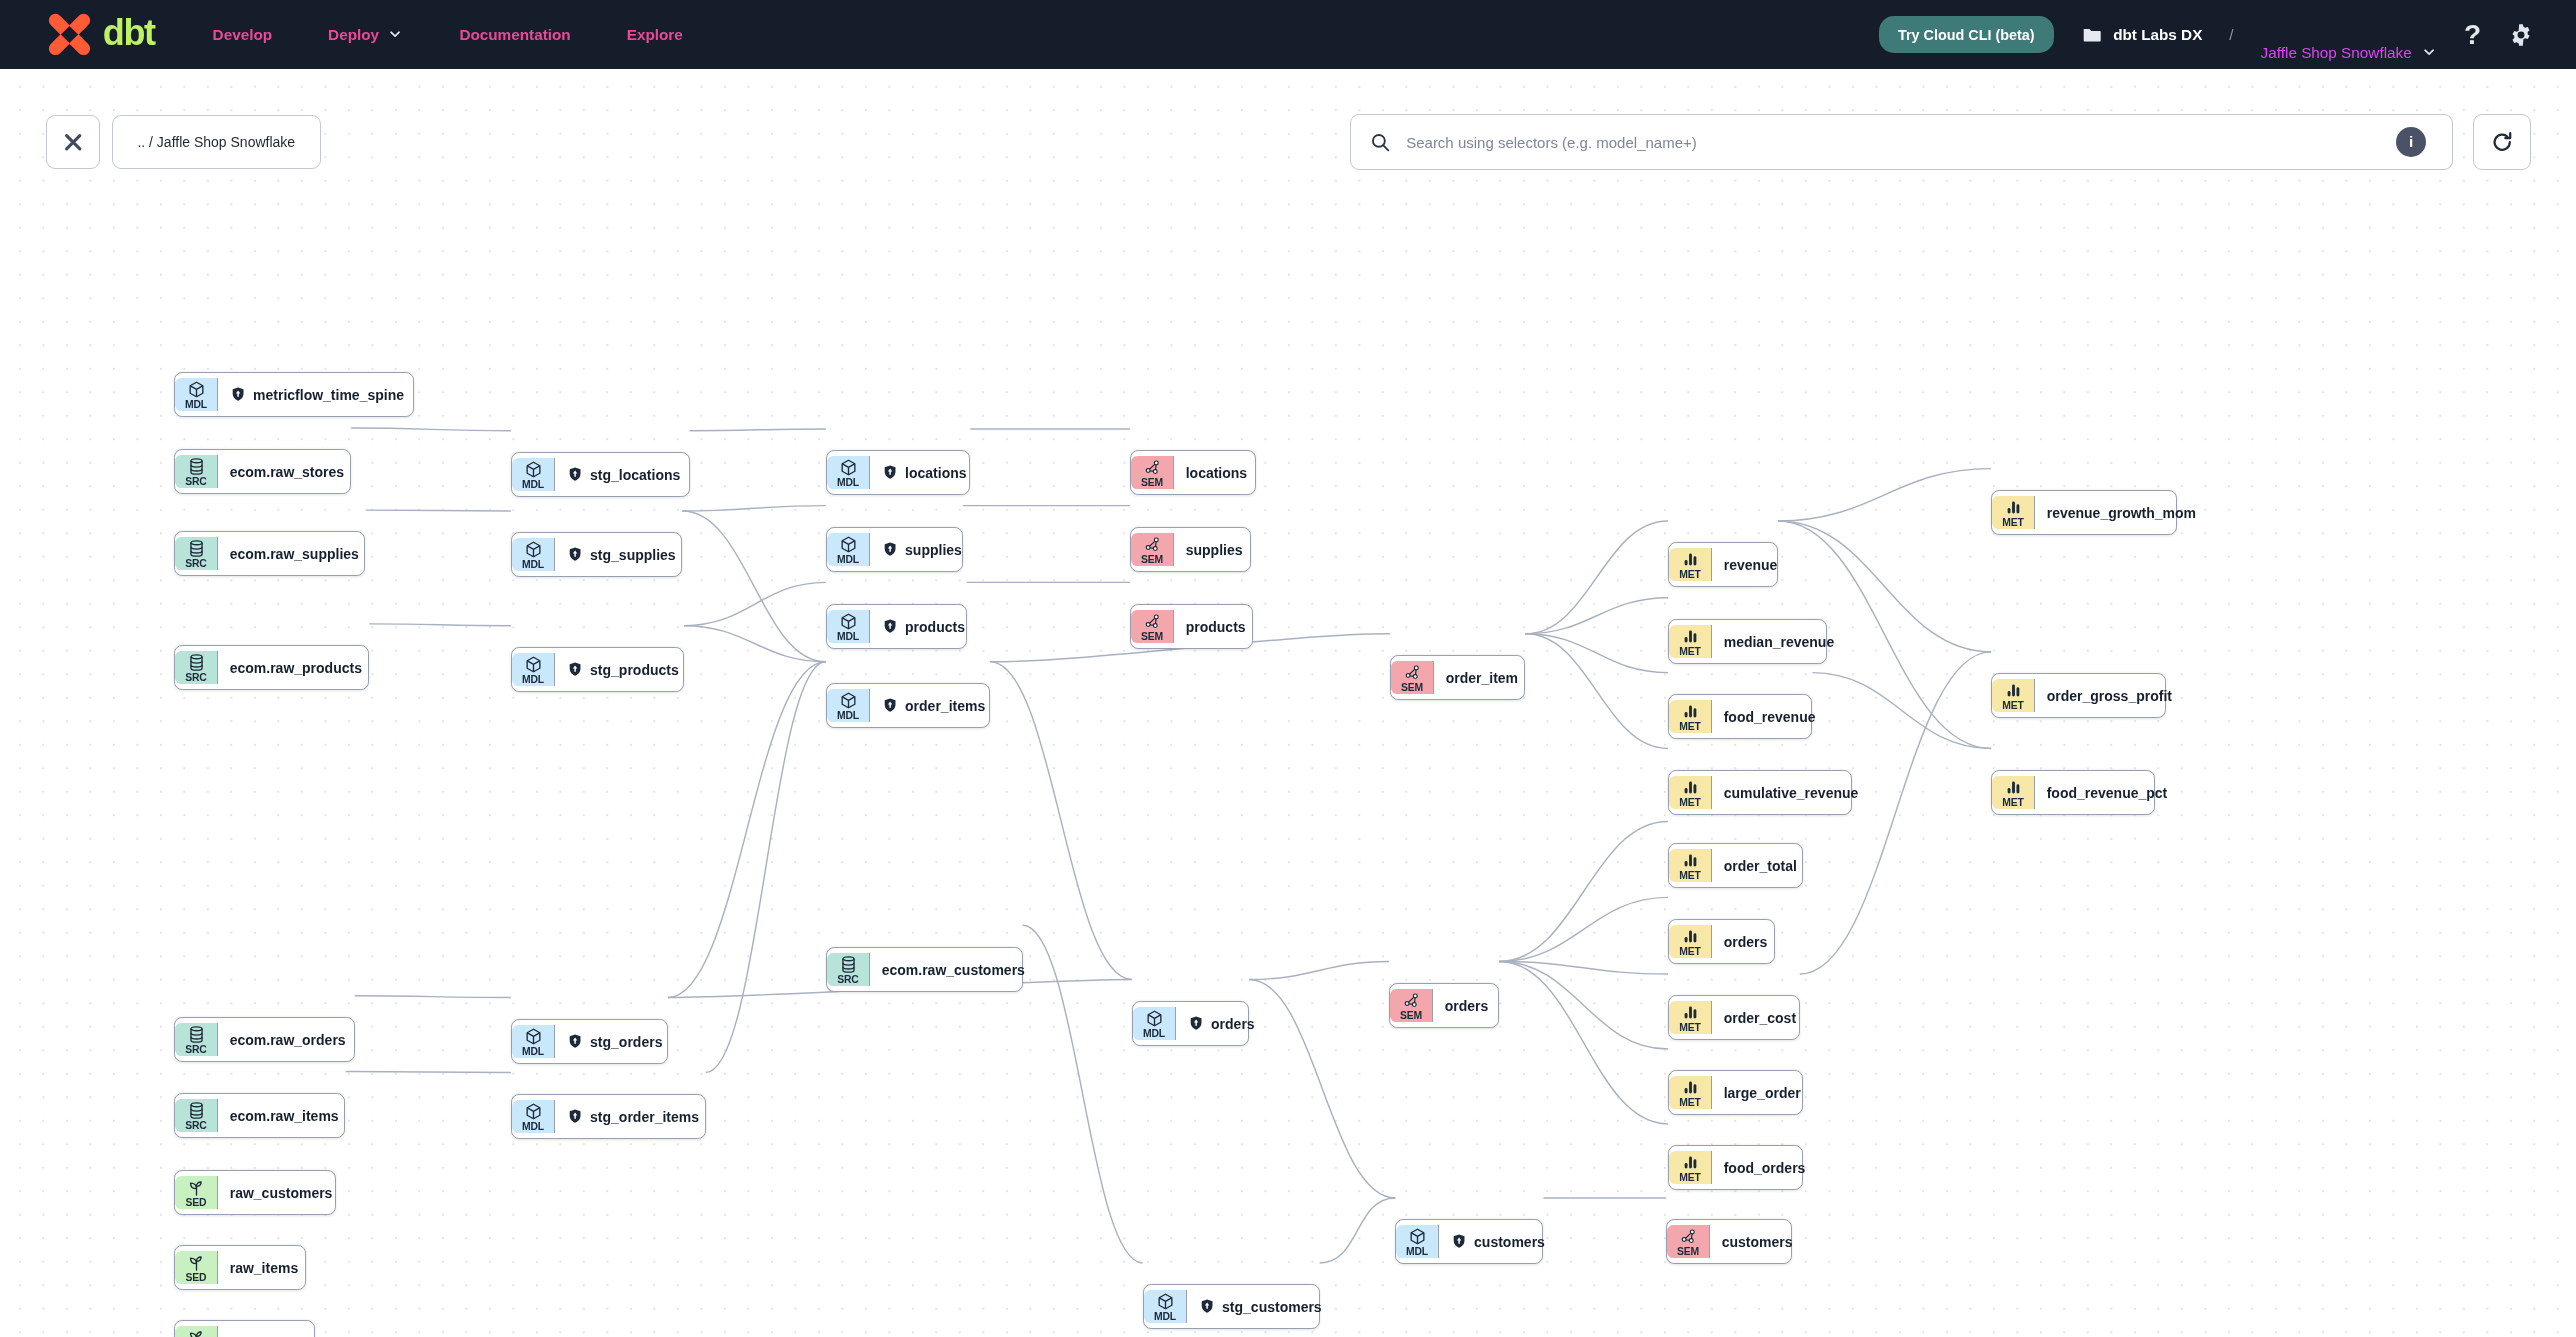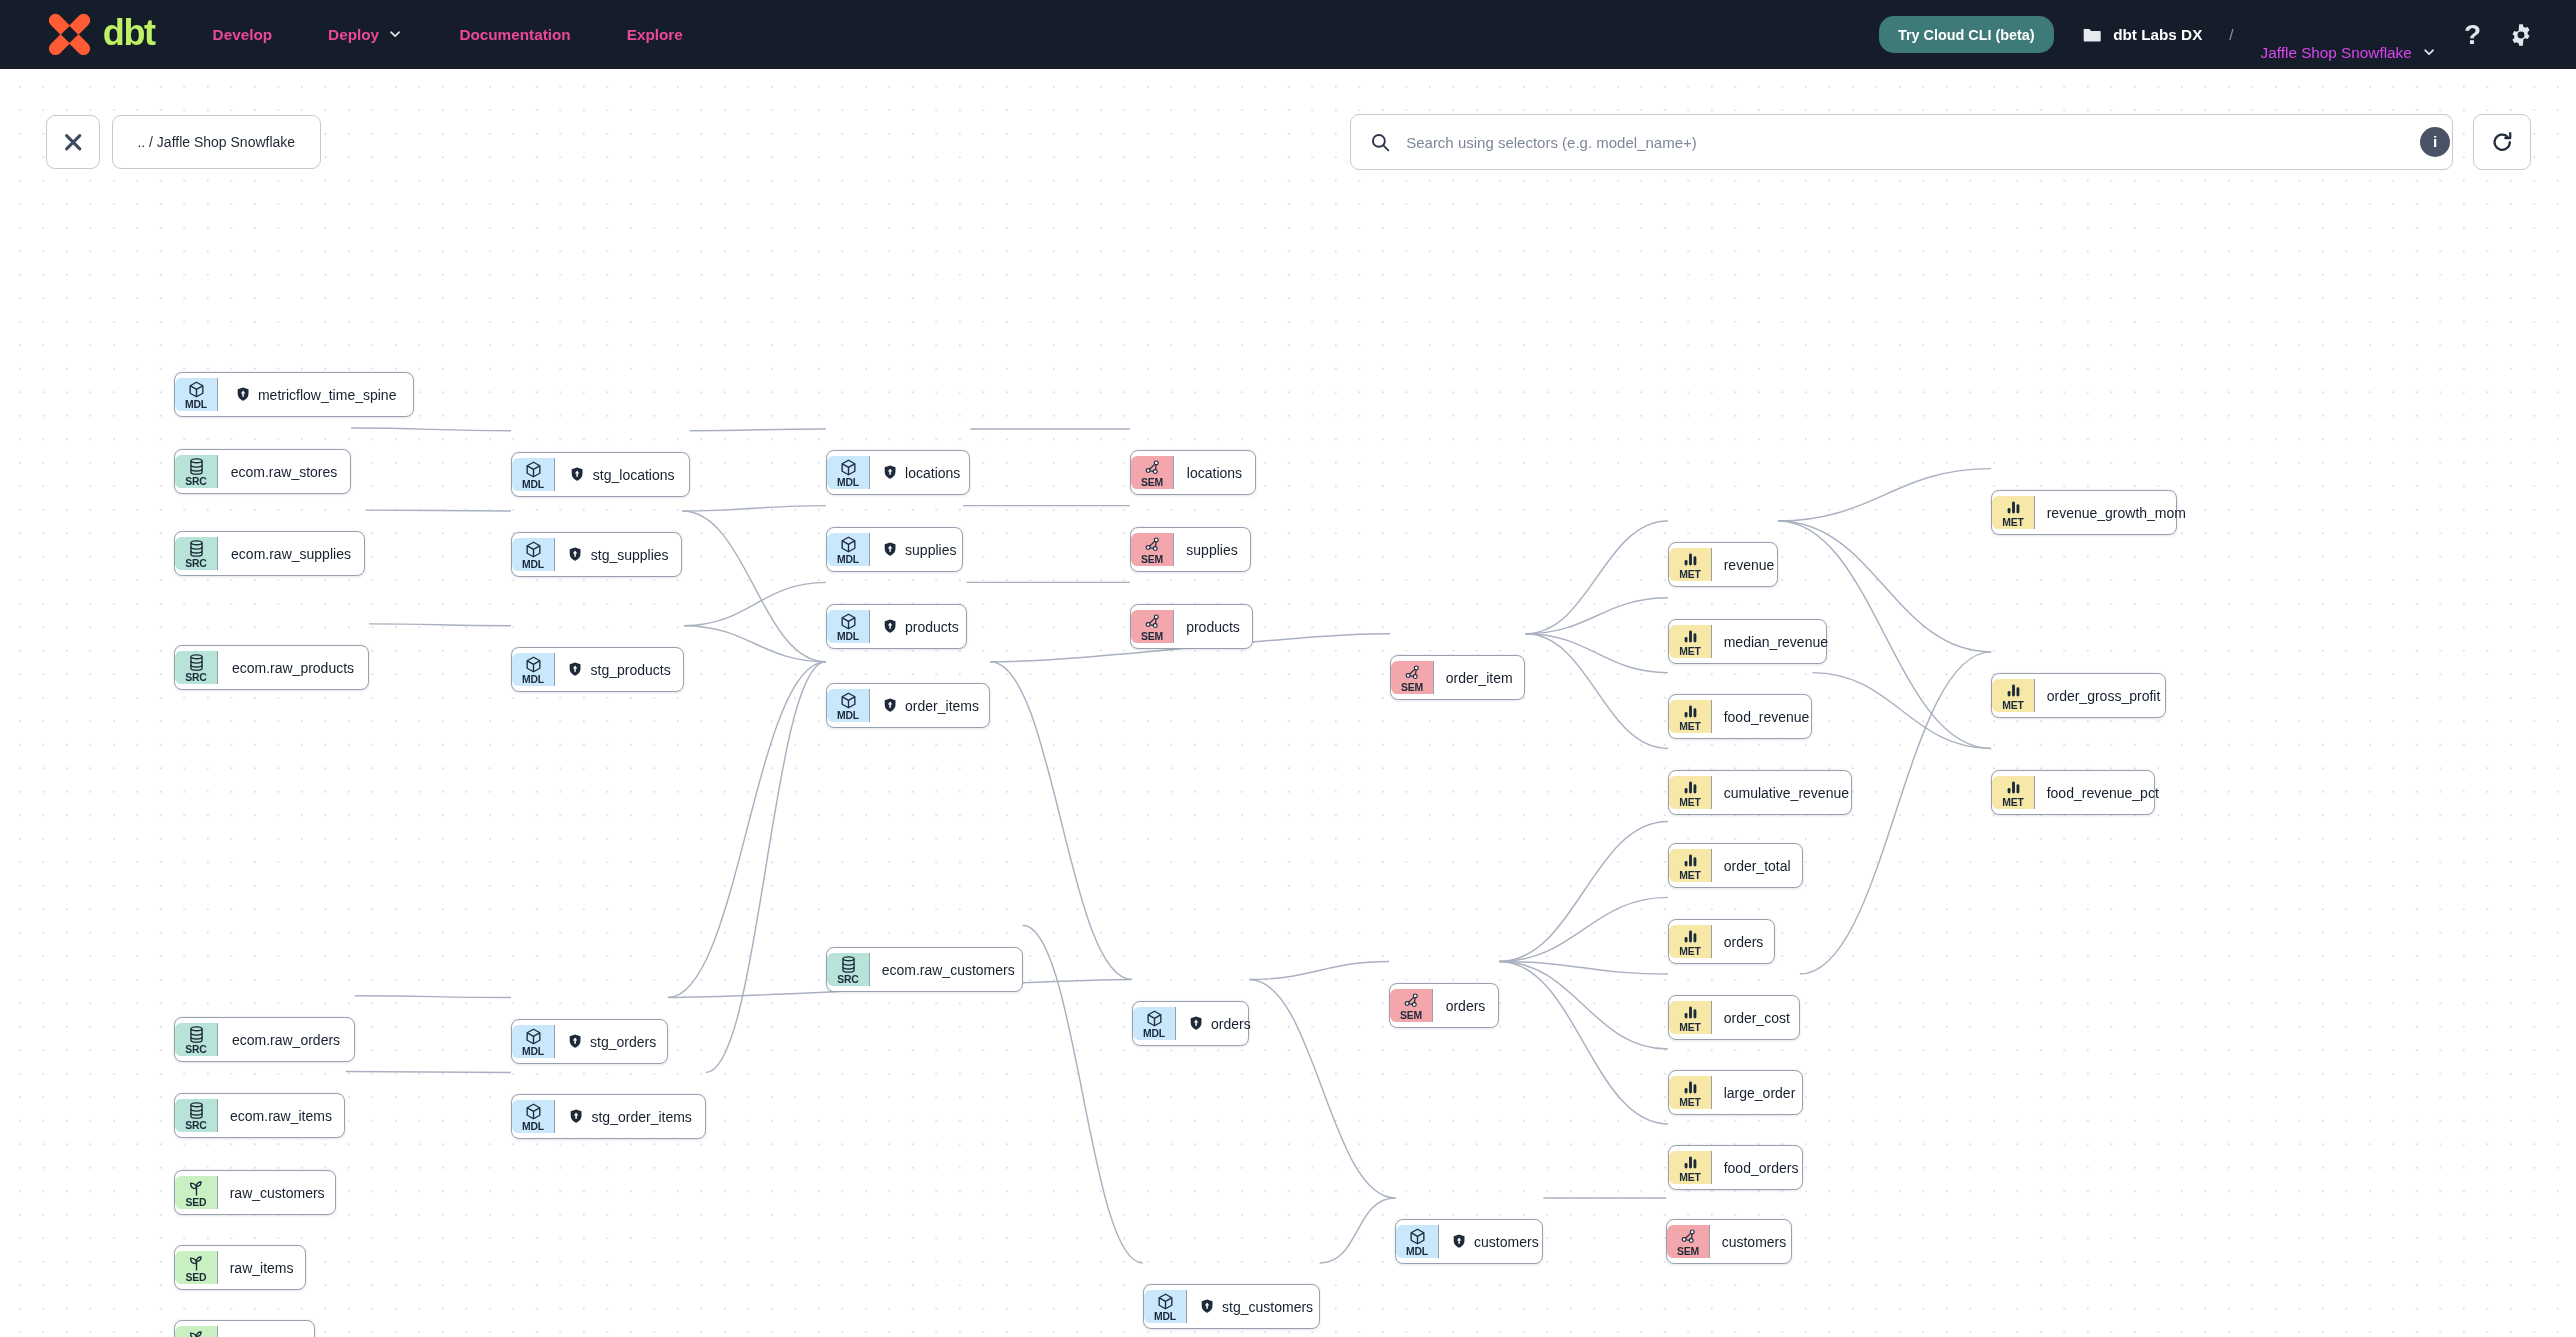--- a/index.html
+++ b/index.html
@@ -27,36 +27,36 @@
     background-size:23.5px 23.5px;background-position:8.1px 4.5px;}
   #edges{position:absolute;left:0;top:0;z-index:1;pointer-events:none;}
   #nodes{position:absolute;left:0;top:0;z-index:2;}
 
   
   .chip{position:absolute;display:flex;align-items:center;justify-content:center;background:#ffffff;
     border:1.4px solid #c3c9d3;border-radius:9px;box-sizing:border-box;z-index:5;cursor:pointer;}
   .close-btn{left:46px;top:115px;width:54px;height:54px;}
   .path-chip{left:112px;top:115px;height:54px;padding:0 24.4px;font-size:14px;color:#1e2734;white-space:nowrap;}
   .search{left:1350px;top:114px;width:1103px;height:56px;justify-content:flex-start;
-    padding:0 2px 0 18px;gap:12.6px;cursor:text;}
+    padding:0 26px 0 18px;gap:12.6px;cursor:text;}
   .search input{flex:1;border:none;outline:none;font-size:15px;color:#1e2734;background:transparent;
     font-family:"Liberation Sans",sans-serif;}
   .search input::placeholder{color:#7d8798;}
   .info-badge{width:30px;height:30px;border-radius:50%;background:#4a5365;color:#ffffff;font-size:15.3px;
     font-weight:700;display:flex;align-items:center;justify-content:center;flex:0 0 30px;cursor:pointer;}
   .refresh-btn{left:2473px;top:114px;width:58px;height:56px;}
 
   
   .node{position:absolute;height:45px;background:#ffffff;border:1.4px solid #98a0af;border-radius:8.1px;
     display:flex;align-items:center;box-sizing:border-box;box-shadow:0 0.9px 2.7px rgba(25,35,55,.13);cursor:pointer;margin-top:44px;}
   .badge{flex:0 0 42px;width:42px;border-right:1.4px solid #98a0af;border-radius:6.3px 0 0 6.3px;
     display:flex;flex-direction:column;align-items:center;justify-content:center;gap:0.9px;padding-top:1.8px;}
   .badge .tlabel{font-size:10.4px;font-weight:600;color:#1c2a3a;line-height:1;letter-spacing:-0.2px;}
   .nlabel{flex:1;display:flex;align-items:center;justify-content:center;gap:7.2px;padding:0 11.7px;
-    font-size:14px;color:#16202e;font-weight:400;white-space:nowrap;}
+    font-size:14px;color:#16202e;font-weight:700;white-space:nowrap;}
 </style>
 </head>
 <body>
 
 <div class="canvas"></div>
 <svg id="edges" width="2576" height="1338" viewBox="0 0 2854 1482">
     <path d="M389 474 C 468.65 474, 486.35 477, 566 477" fill="none" stroke="#a9b1c1" stroke-width="1.6"></path>
     <path d="M405 565 C 477.45 565, 493.55 566, 566 566" fill="none" stroke="#a9b1c1" stroke-width="1.6"></path>
     <path d="M409 691 C 479.65 691, 495.35 693, 566 693" fill="none" stroke="#a9b1c1" stroke-width="1.6"></path>
     <path d="M393 1103 C 470.85 1103, 488.15 1105, 566 1105" fill="none" stroke="#a9b1c1" stroke-width="1.6"></path>

